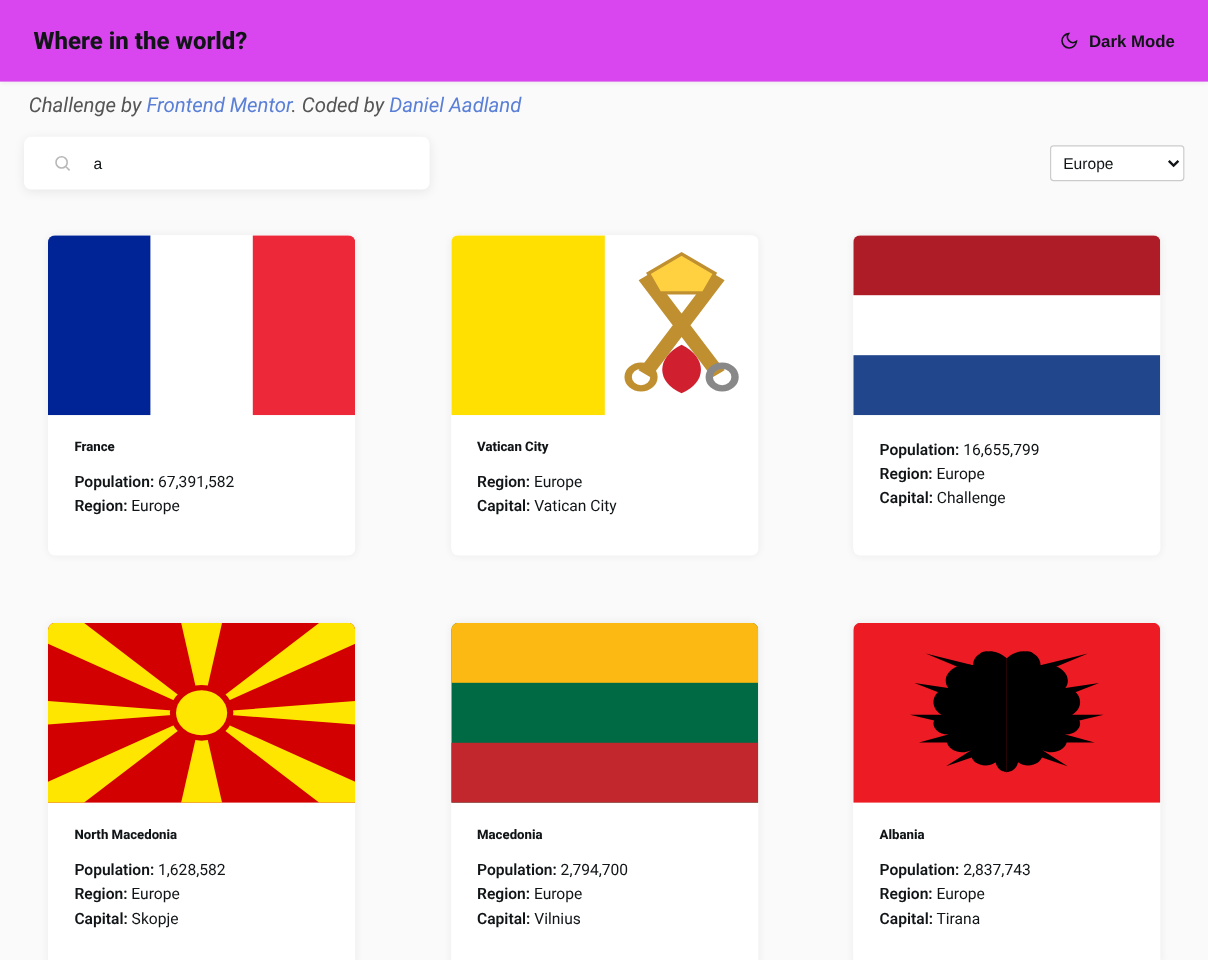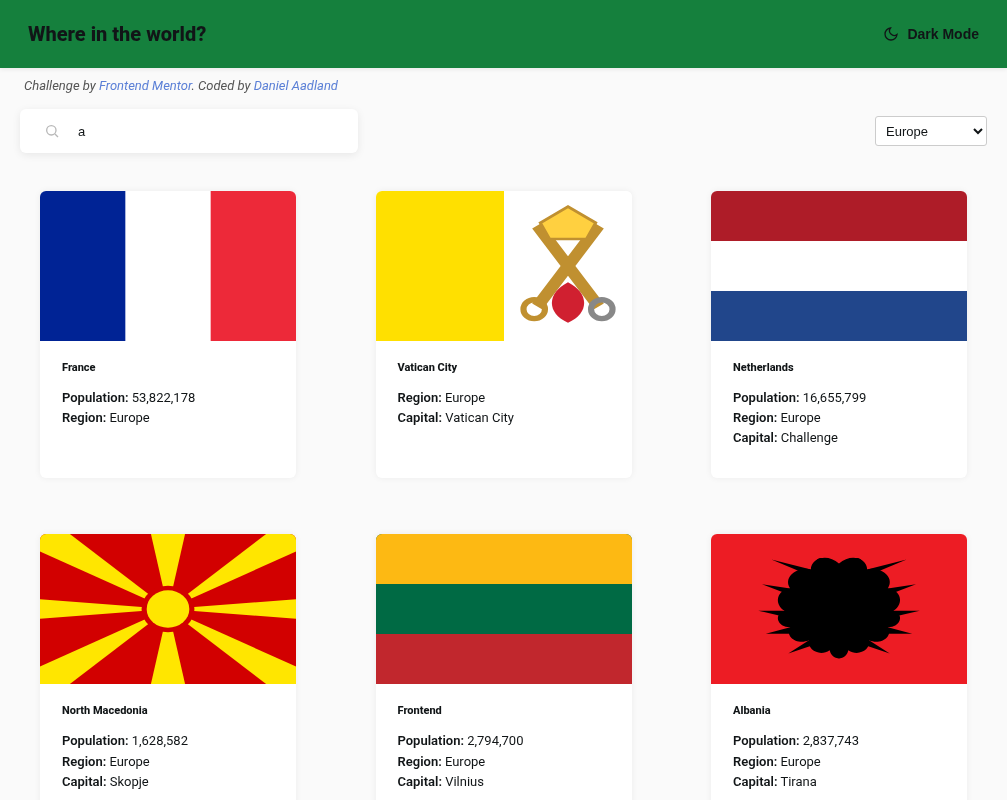--- a/index.html
+++ b/index.html
@@ -3,21 +3,21 @@
 <meta charset="utf-8">
 <style>
 * { box-sizing: border-box; margin: 0; padding: 0; }
 body {
   font-family: -apple-system, BlinkMacSystemFont, "Segoe UI", Roboto, Helvetica, Arial, sans-serif;
   background: #fafafa;
   color: #111517;
   width: 1007px;
 }
 .header {
-  background: #15803d;
+  background: #d946ef;
   box-shadow: 0 2px 4px rgba(0,0,0,0.06);
   padding: 22px 28px;
   display: flex;
   justify-content: space-between;
   align-items: center;
   position: relative;
   z-index: 2;
 }
 .title {
   font-size: 20px;
@@ -33,21 +33,21 @@
   background: none;
   border: none;
   color: inherit;
 }
 .moon-icon {
   width: 16px;
   height: 16px;
 }
 .attribution {
   padding: 10px 24px;
-  font-size: 13px;
+  font-size: 17px;
   font-style: italic;
   color: #555;
 }
 .attribution a {
   color: #5a7fd6;
   text-decoration: none;
   font-style: italic;
 }
 .controls {
   display: flex;
@@ -156,21 +156,21 @@
 </div>
 
 <div class="grid" id="grid">
     <div class="card">
       <svg class="flag" viewBox="0 0 3 2" preserveAspectRatio="none">
         <use href="#flag-france"></use>
       </svg>
       <div class="card-body">
         <div class="country-name">France</div>
         <div class="meta">
-          <div><b>Population:</b><span> 53,822,178</span></div>
+          <div><b>Population:</b><span> 67,391,582</span></div>
           <div><b>Region:</b><span> Europe</span></div>
         </div>
       </div>
     </div>
     <div class="card">
       <svg class="flag" viewBox="0 0 3 2" preserveAspectRatio="none">
         <use href="#flag-vatican"></use>
       </svg>
       <div class="card-body">
         <div class="country-name">Vatican City</div>
@@ -178,21 +178,20 @@
           <div><b>Region:</b><span> Europe</span></div>
           <div><b>Capital:</b><span> Vatican City</span></div>
         </div>
       </div>
     </div>
     <div class="card">
       <svg class="flag" viewBox="0 0 3 2" preserveAspectRatio="none">
         <use href="#flag-netherlands"></use>
       </svg>
       <div class="card-body">
-        <div class="country-name">Netherlands</div>
         <div class="meta">
           <div><b>Population:</b><span> 16,655,799</span></div>
           <div><b>Region:</b><span> Europe</span></div>
           <div><b>Capital:</b><span> Challenge</span></div>
         </div>
       </div>
     </div>
     <div class="card">
       <svg class="flag" viewBox="0 0 3 2" preserveAspectRatio="none">
         <use href="#flag-macedonia"></use>
@@ -204,21 +203,21 @@
           <div><b>Region:</b><span> Europe</span></div>
           <div><b>Capital:</b><span> Skopje</span></div>
         </div>
       </div>
     </div>
     <div class="card">
       <svg class="flag" viewBox="0 0 3 2" preserveAspectRatio="none">
         <use href="#flag-lithuania"></use>
       </svg>
       <div class="card-body">
-        <div class="country-name">Frontend</div>
+        <div class="country-name">Macedonia</div>
         <div class="meta">
           <div><b>Population:</b><span> 2,794,700</span></div>
           <div><b>Region:</b><span> Europe</span></div>
           <div><b>Capital:</b><span> Vilnius</span></div>
         </div>
       </div>
     </div>
     <div class="card">
       <svg class="flag" viewBox="0 0 3 2" preserveAspectRatio="none">
         <use href="#flag-albania"></use>

